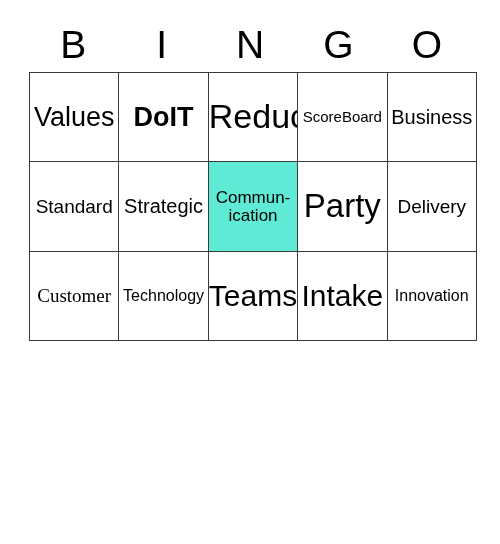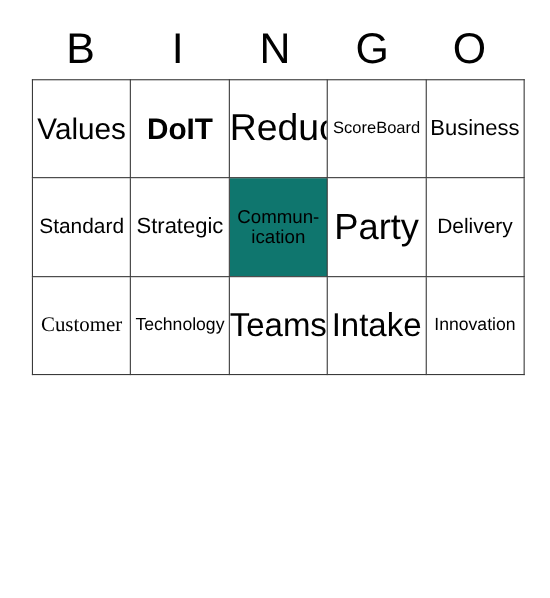--- a/index.html
+++ b/index.html
@@ -146,21 +146,21 @@
         <td style="border-color: rgb(58, 58, 58); background: rgb(255, 255, 255);">
           <div class="cell-inner">
             <span class="cell-text fs-19">Standard</span>
           </div>
         </td>
         <td style="border-color: rgb(58, 58, 58); background: rgb(255, 255, 255);">
           <div class="cell-inner">
             <span class="cell-text fs-20">Strategic</span>
           </div>
         </td>
-        <td style="border-color: rgb(58, 58, 58); background: #0f766e;">
+        <td style="border-color: rgb(58, 58, 58); background: #5eead4;">
           <div class="cell-inner">
             <span class="cell-text fs-17">Commun-
 ication</span>
           </div>
         </td>
         <td style="border-color: rgb(58, 58, 58); background: rgb(255, 255, 255);">
           <div class="cell-inner">
             <span class="cell-text fs-33">Party</span>
           </div>
         </td>

